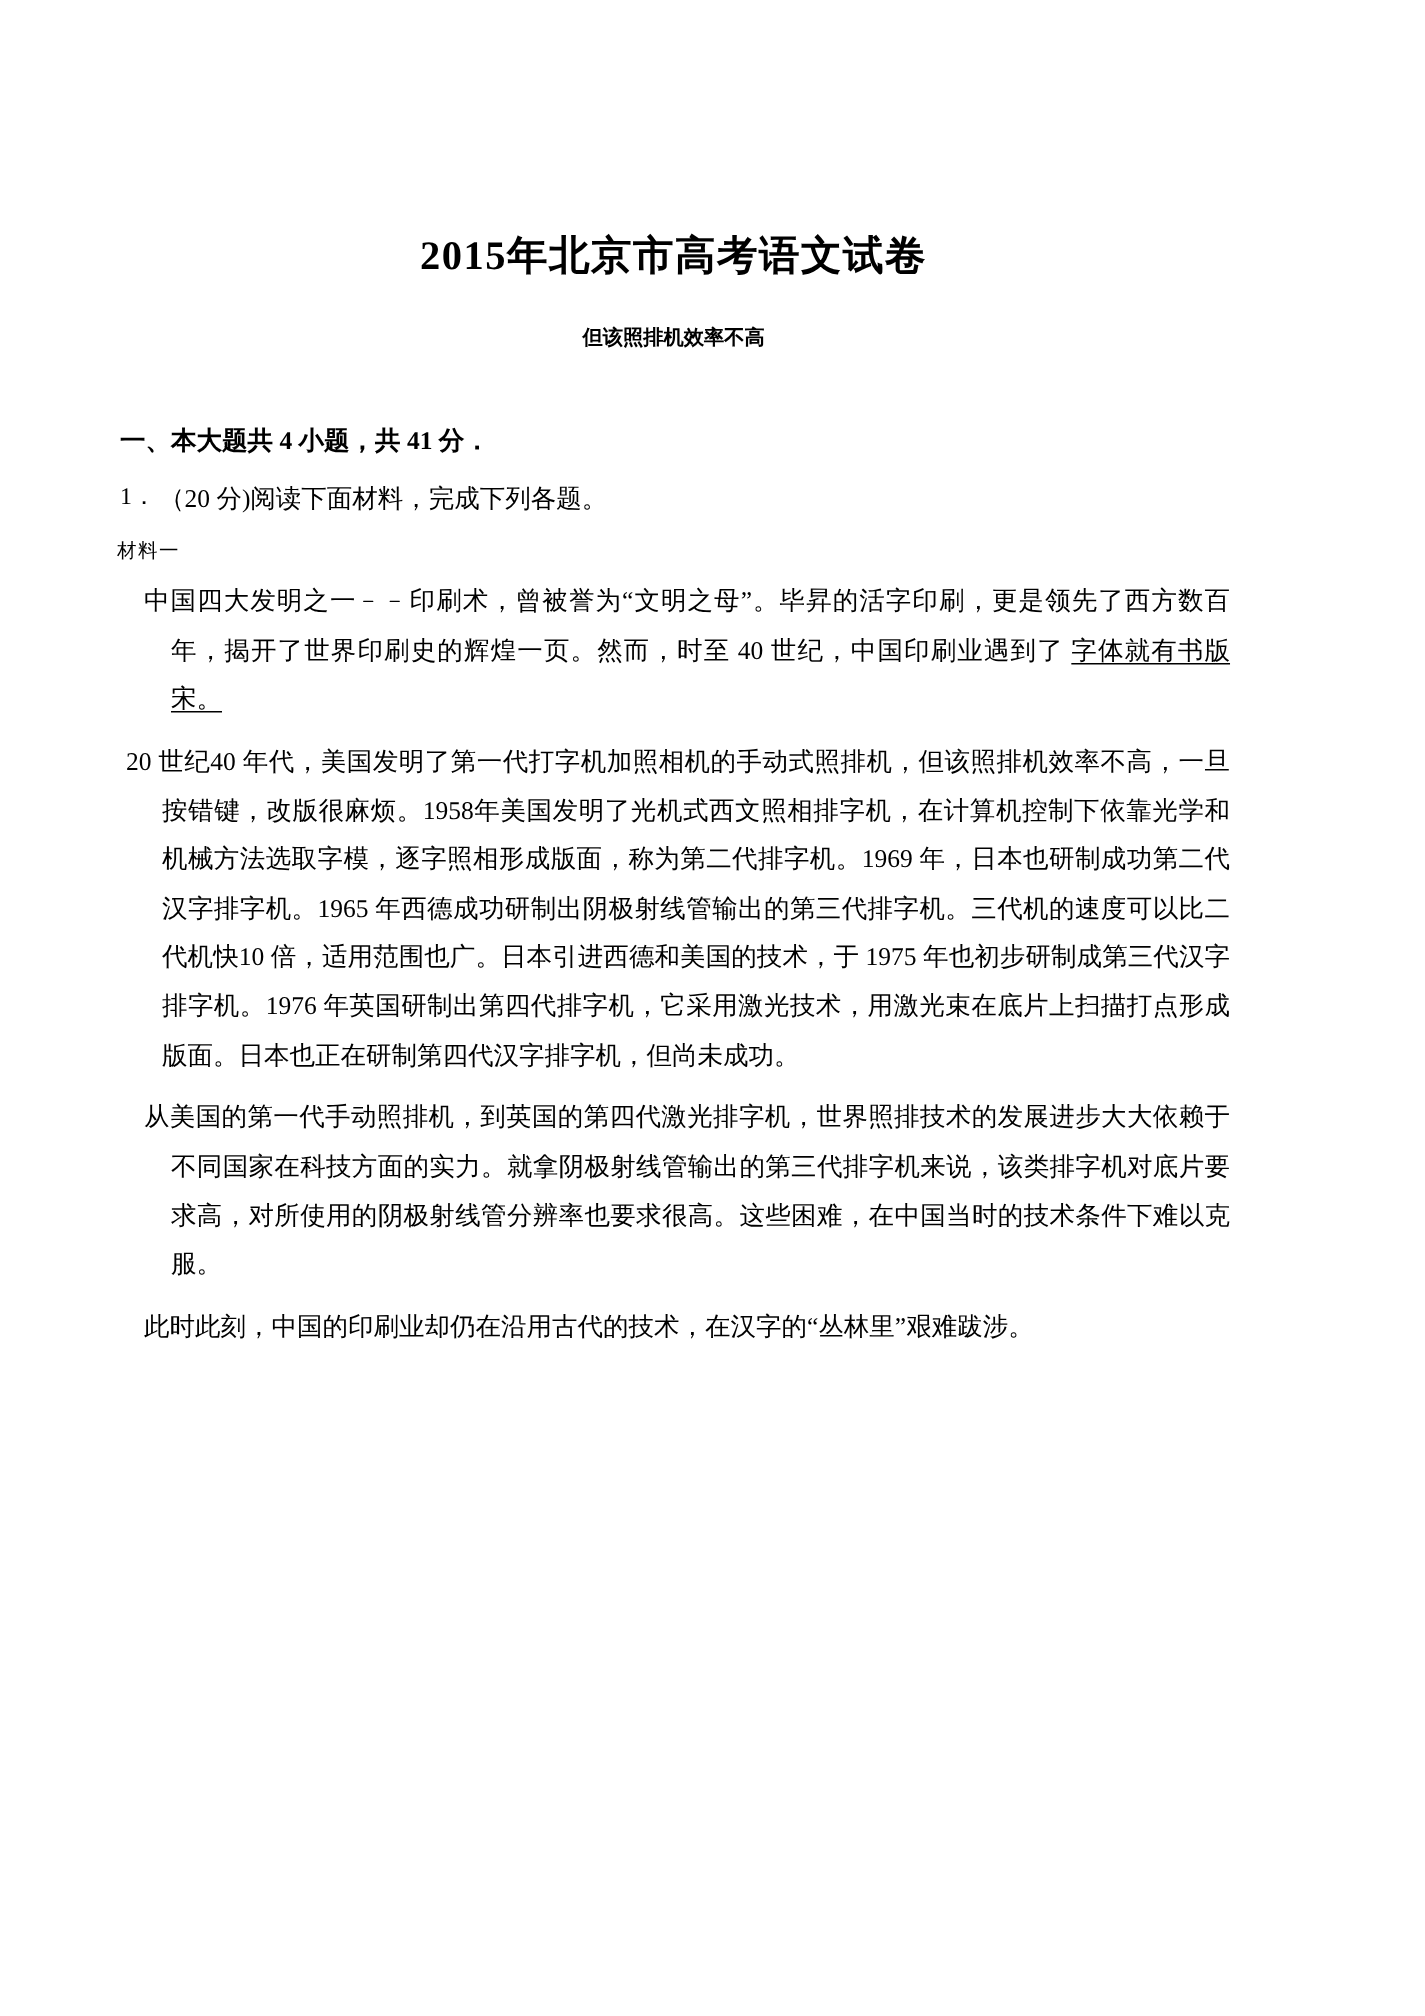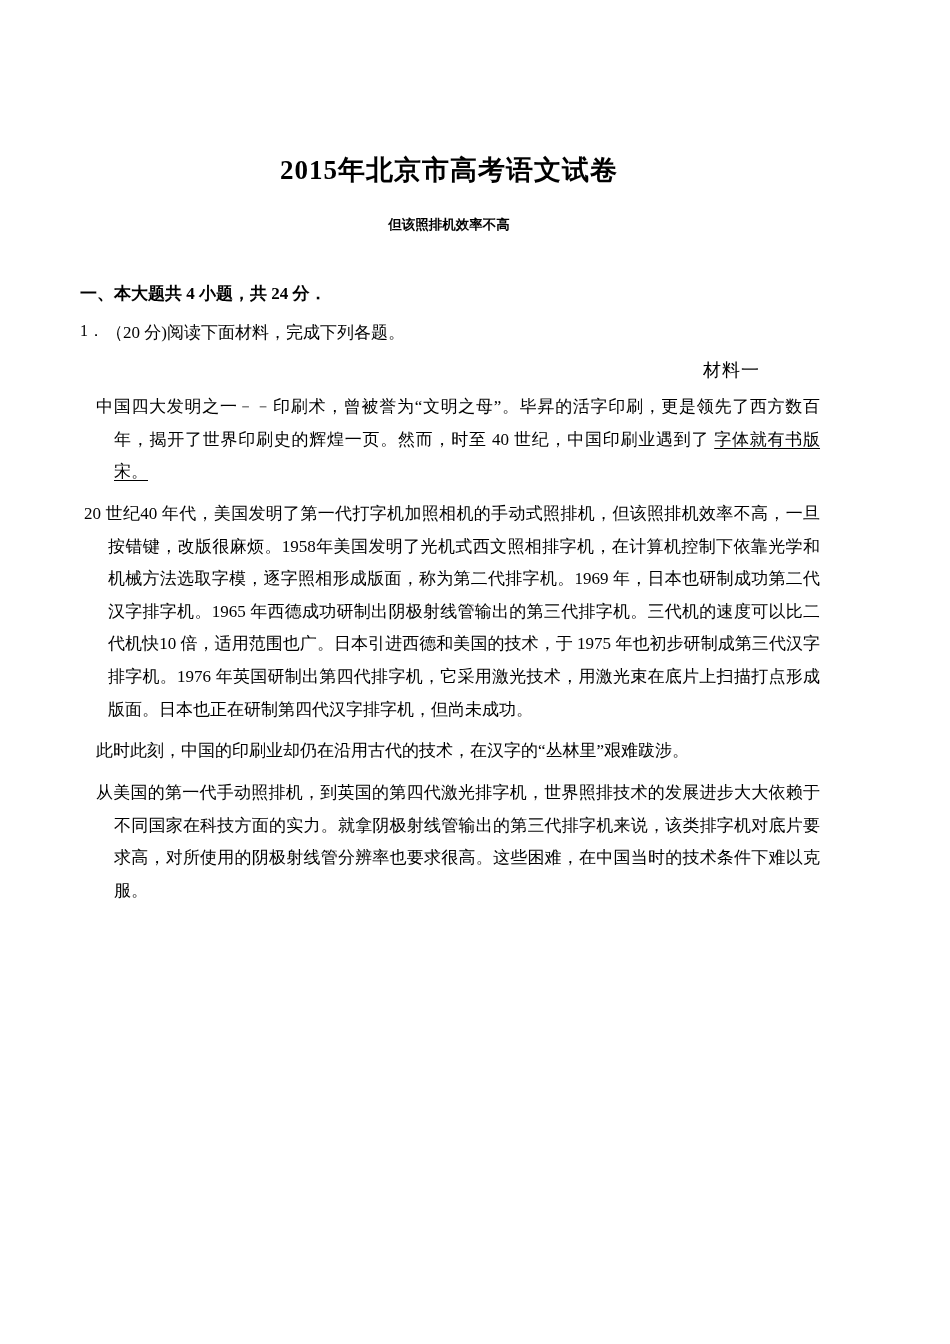--- a/index.html
+++ b/index.html
@@ -53,22 +53,22 @@
   }
   .q-num {
     width: 26px;
     flex: 0 0 26px;
     font-size: 16px;
   }
   .q-text {
     flex: 1;
   }
   .material-title {
-    text-align: right;
-    font-size: 18px;
+    text-align: left;
+    font-size: 13px;
     margin-top: 14px;
     letter-spacing: 1px;
     padding-right: 60px;
   }
   .para {
     font-size: 17px;
     line-height: 1.92;
     margin-top: 9px;
     text-align: justify;
     text-justify: inter-ideograph;
@@ -97,34 +97,34 @@
 </style>
 </head>
 <body>
 
 <div class="page">
 
   <h1 class="doc-title">2015年北京市高考语文试卷</h1>
 
   <div class="doc-subtitle">但该照排机效率不高</div>
 
-  <div class="section-heading">一、本大题共 4 小题，共 24 分．</div>
+  <div class="section-heading">一、本大题共 4 小题，共 41 分．</div>
 
   <div class="question">
     <span class="q-num">1．</span>
     <span class="q-text">（20 分)阅读下面材料，完成下列各题。</span>
   </div>
 
   <div class="material-title">材料一</div>
 
   <div class="para indent-hang">
     <span>中国四大发明之一﹣﹣印刷术，曾被誉为“文明之母”。毕昇的活字印刷，更是领先了西方数百年，揭开了世界印刷史的辉煌一页。然而，时至 40 世纪，中国印刷业遇到了 </span><span class="underline">字体就有书版宋。</span>
   </div>
 
   <div class="para indent-hang2">20 世纪40 年代，美国发明了第一代打字机加照相机的手动式照排机，但该照排机效率不高，一旦按错键，改版很麻烦。1958年美国发明了光机式西文照相排字机，在计算机控制下依靠光学和机械方法选取字模，逐字照相形成版面，称为第二代排字机。1969 年，日本也研制成功第二代汉字排字机。1965 年西德成功研制出阴极射线管输出的第三代排字机。三代机的速度可以比二代机快10 倍，适用范围也广。日本引进西德和美国的技术，于 1975 年也初步研制成第三代汉字排字机。1976 年英国研制出第四代排字机，它采用激光技术，用激光束在底片上扫描打点形成版面。日本也正在研制第四代汉字排字机，但尚未成功。</div>
 
+  <div class="para indent-hang">从美国的第一代手动照排机，到英国的第四代激光排字机，世界照排技术的发展进步大大依赖于不同国家在科技方面的实力。就拿阴极射线管输出的第三代排字机来说，该类排字机对底片要求高，对所使用的阴极射线管分辨率也要求很高。这些困难，在中国当时的技术条件下难以克服。</div>
+
   <div class="para indent-hang">此时此刻，中国的印刷业却仍在沿用古代的技术，在汉字的“丛林里”艰难跋涉。</div>
-
-  <div class="para indent-hang">从美国的第一代手动照排机，到英国的第四代激光排字机，世界照排技术的发展进步大大依赖于不同国家在科技方面的实力。就拿阴极射线管输出的第三代排字机来说，该类排字机对底片要求高，对所使用的阴极射线管分辨率也要求很高。这些困难，在中国当时的技术条件下难以克服。</div>
 
 
 
 </div>
 
 </body></html>

